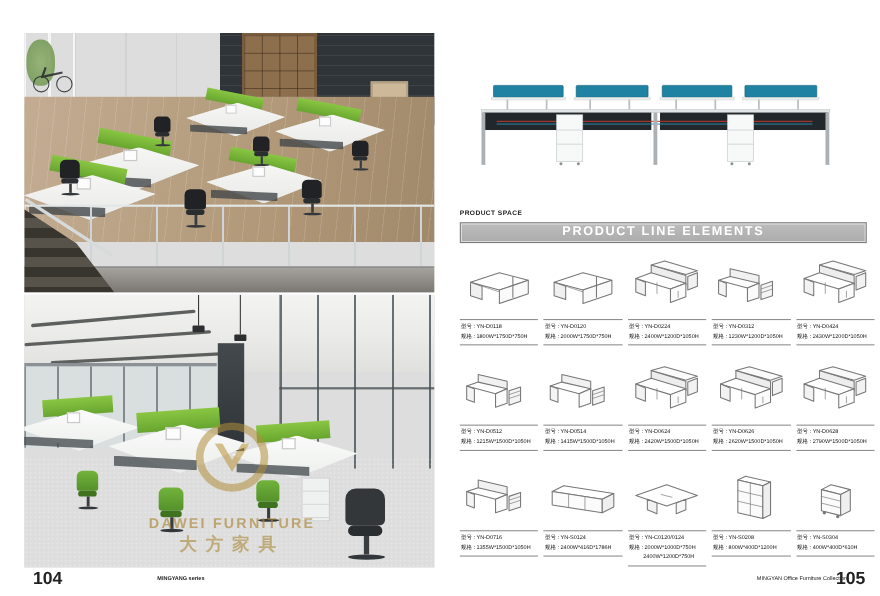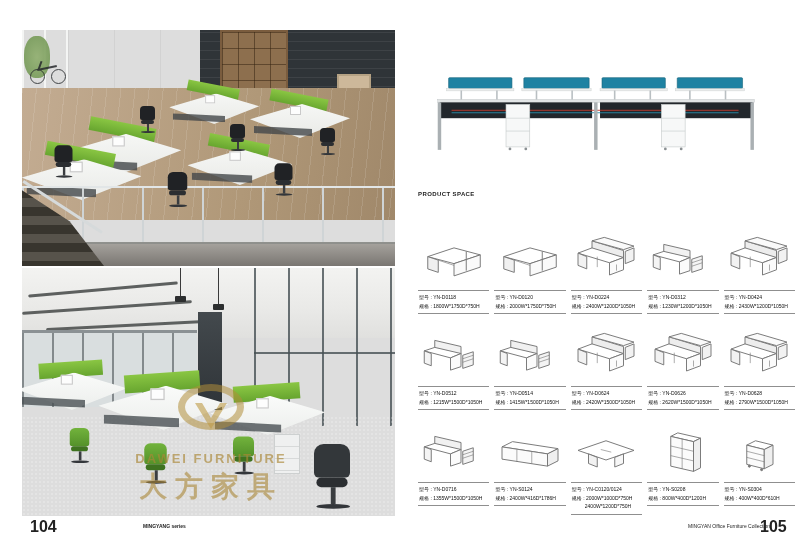--- a/index.html
+++ b/index.html
@@ -83,21 +83,21 @@
   .p2-pedestal{position:absolute;left:252px;top:166px;width:24px;height:38px;background:#eff0f0;border:1px solid #cdd0d0;z-index:5;}
   .p2-pedestal i{display:block;height:11px;border-bottom:1px solid #d7d9d9;}
 
   
   .wm{position:absolute;left:88px;top:116px;width:202px;height:122px;z-index:9;
     display:flex;flex-direction:column;align-items:center;justify-content:flex-start;pointer-events:none;}
   .wm .ring{width:52px;height:52px;border:7px solid rgba(176,142,58,.55);border-radius:50%;position:relative;}
   .wm .ring .v{position:absolute;left:10px;top:12px;width:32px;height:26px;background:rgba(190,155,70,.6);
     clip-path:polygon(0 0,22% 0,50% 58%,78% 0,100% 0,50% 100%);}
   .wm .en{margin-top:21px;font-size:13px;font-weight:bold;letter-spacing:2px;color:rgba(170,135,55,.66);white-space:nowrap;}
-  .wm .cn{margin-top:2px;font-size:28px;font-weight:bold;letter-spacing:8px;color:rgba(170,135,55,.6);white-space:nowrap;}
+  .wm .cn{margin-top:2px;font-size:16px;font-weight:bold;letter-spacing:8px;color:rgba(170,135,55,.6);white-space:nowrap;}
 
   
   .hero{position:absolute;left:412px;top:42px;width:386px;height:145px;}
   .ps-label{position:absolute;left:418px;top:191px;font-size:6px;font-weight:bold;letter-spacing:.4px;color:#222;}
   .banner{position:absolute;left:418px;top:202px;width:368px;height:17px;
     background:linear-gradient(#bcbcbc,#acacac);border:1px solid #7d7d7d;
     box-shadow:inset 0 0 0 1px rgba(255,255,255,.55);
     color:#fff;font-weight:bold;font-size:11.5px;letter-spacing:1.5px;text-align:center;line-height:17px;}
   .grid{position:absolute;left:418px;top:230px;width:377px;display:grid;
     grid-template-columns:repeat(5,1fr);column-gap:5px;row-gap:12px;}
@@ -338,20 +338,21 @@
         <rect x="252" y="63" width="24" height="43" fill="#f7f8f8" stroke="#c4c9c9" stroke-width="0.6"></rect>
         <line x1="252" y1="77" x2="276" y2="77" stroke="#c4c9c9" stroke-width="0.6"></line>
         <line x1="252" y1="90" x2="276" y2="90" stroke="#c4c9c9" stroke-width="0.6"></line>
         <circle cx="256" cy="108" r="1.4" fill="#8b9093"></circle>
           <circle cx="272" cy="108" r="1.4" fill="#8b9093"></circle>
       </g>
     </svg>
   </div>
 
   <div class="ps-label">PRODUCT SPACE</div>
+  <div class="banner">PRODUCT LINE ELEMENTS</div>
 
   <div class="grid">
   <div class="cell">
     <div class="art">
           <svg viewBox="0 0 80 58">
             <g fill="#fff" stroke="#777" stroke-width="1.1" stroke-linejoin="round">
               <path d="M10 24 L40 14 L70 22 L40 32 Z"></path>
               <path d="M10 24 L10 38 L22 42 L22 28 Z" fill="#f0f0f0"></path>
               <path d="M40 32 L40 46 L70 36 L70 22 Z" fill="#fafafa"></path>
               <path d="M54 18 L54 40" fill="none"></path>

